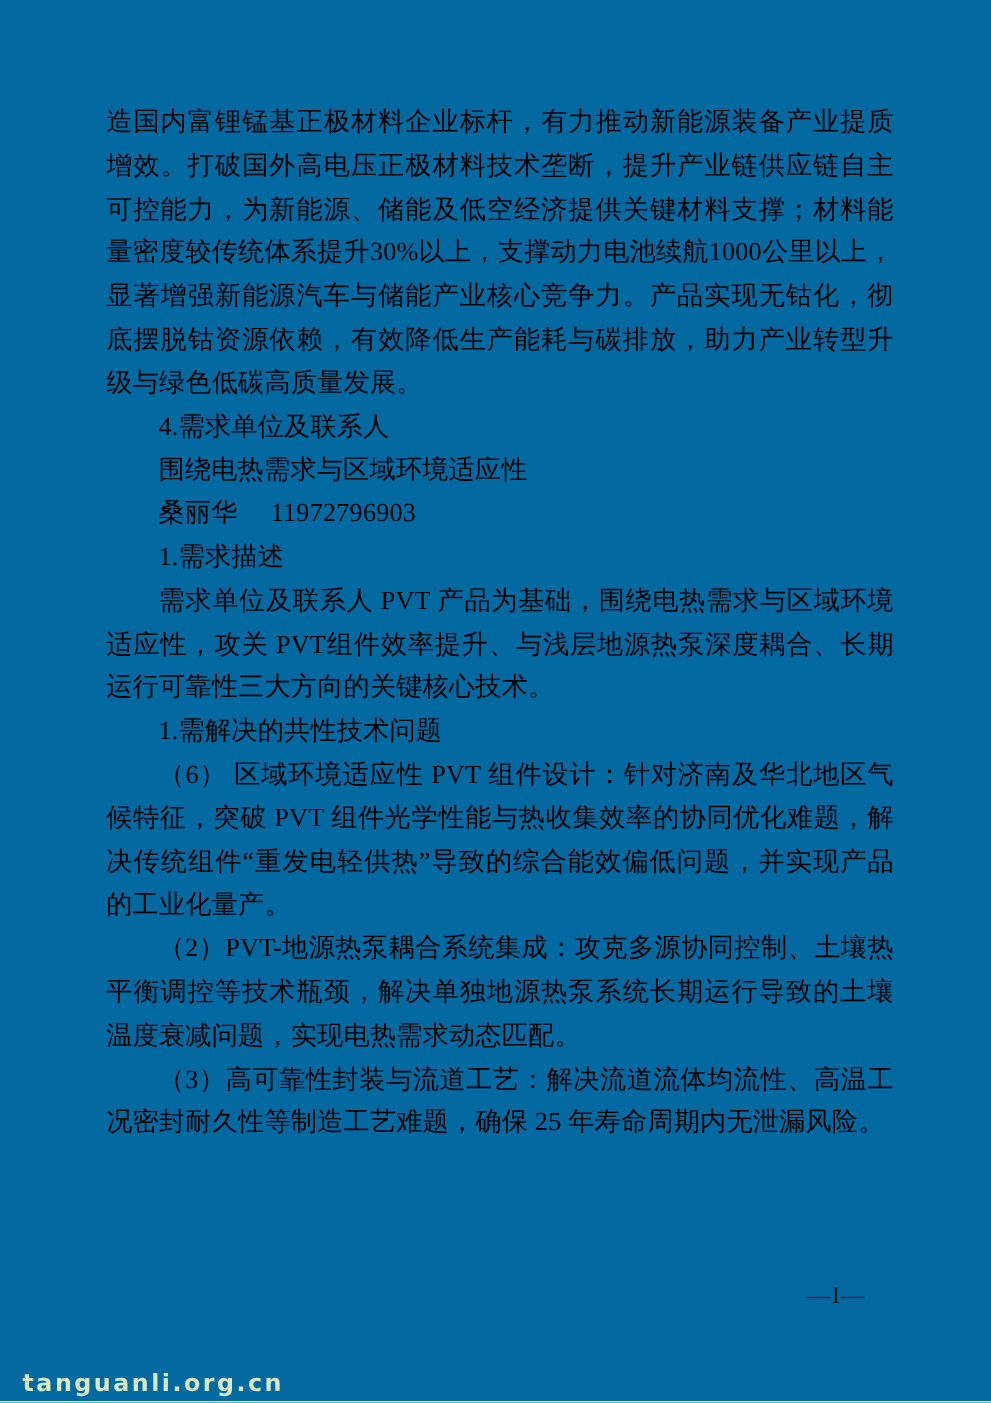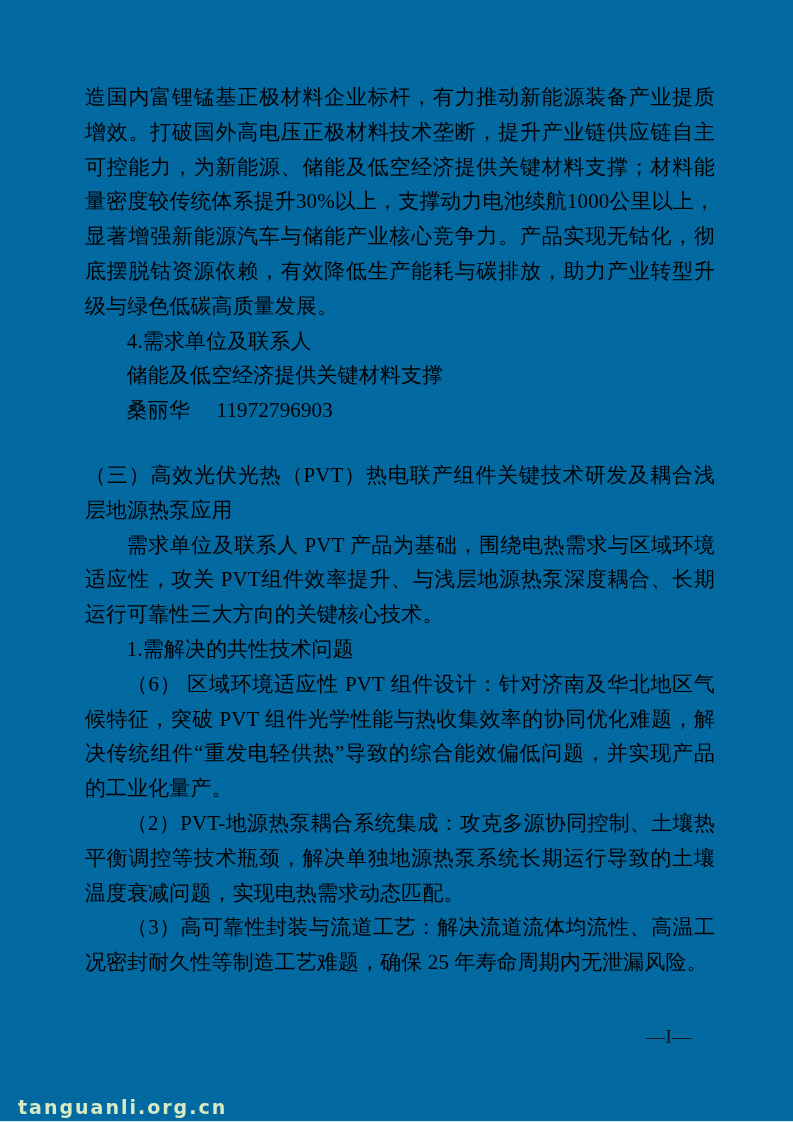--- a/index.html
+++ b/index.html
@@ -54,26 +54,26 @@
 <body>
 
 <div class="page">
 
   <div class="content">
 
     <p class="para">造国内富锂锰基正极材料企业标杆，有力推动新能源装备产业提质增效。打破国外高电压正极材料技术垄断，提升产业链供应链自主可控能力，为新能源、储能及低空经济提供关键材料支撑；材料能量密度较传统体系提升30%以上，支撑动力电池续航1000公里以上，显著增强新能源汽车与储能产业核心竞争力。产品实现无钴化，彻底摆脱钴资源依赖，有效降低生产能耗与碳排放，助力产业转型升级与绿色低碳高质量发展。</p>
 
     <p class="para indent">4.需求单位及联系人</p>
 
-    <p class="para indent">储能及低空经济提供关键材料支撑</p>
+    <p class="para indent">围绕电热需求与区域环境适应性</p>
 
     <p class="para indent">桑丽华　 11972796903</p>
 
-    <p class="para section-heading">（三）高效光伏光热（PVT）热电联产组件关键技术研发及耦合浅层地源热泵应用</p>
 
+    <p class="para indent">1.需求描述</p>
 
     <p class="para indent">需求单位及联系人 PVT 产品为基础，围绕电热需求与区域环境适应性，攻关 PVT组件效率提升、与浅层地源热泵深度耦合、长期运行可靠性三大方向的关键核心技术。</p>
 
     <p class="para indent">1.需解决的共性技术问题</p>
 
     <p class="para indent">（6） 区域环境适应性 PVT 组件设计：针对济南及华北地区气候特征，突破 PVT 组件光学性能与热收集效率的协同优化难题，解决传统组件“重发电轻供热”导致的综合能效偏低问题，并实现产品的工业化量产。</p>
 
     <p class="para indent">（2）PVT-地源热泵耦合系统集成：攻克多源协同控制、土壤热平衡调控等技术瓶颈，解决单独地源热泵系统长期运行导致的土壤温度衰减问题，实现电热需求动态匹配。</p>
 
     <p class="para indent">（3）高可靠性封装与流道工艺：解决流道流体均流性、高温工况密封耐久性等制造工艺难题，确保 25 年寿命周期内无泄漏风险。</p>

